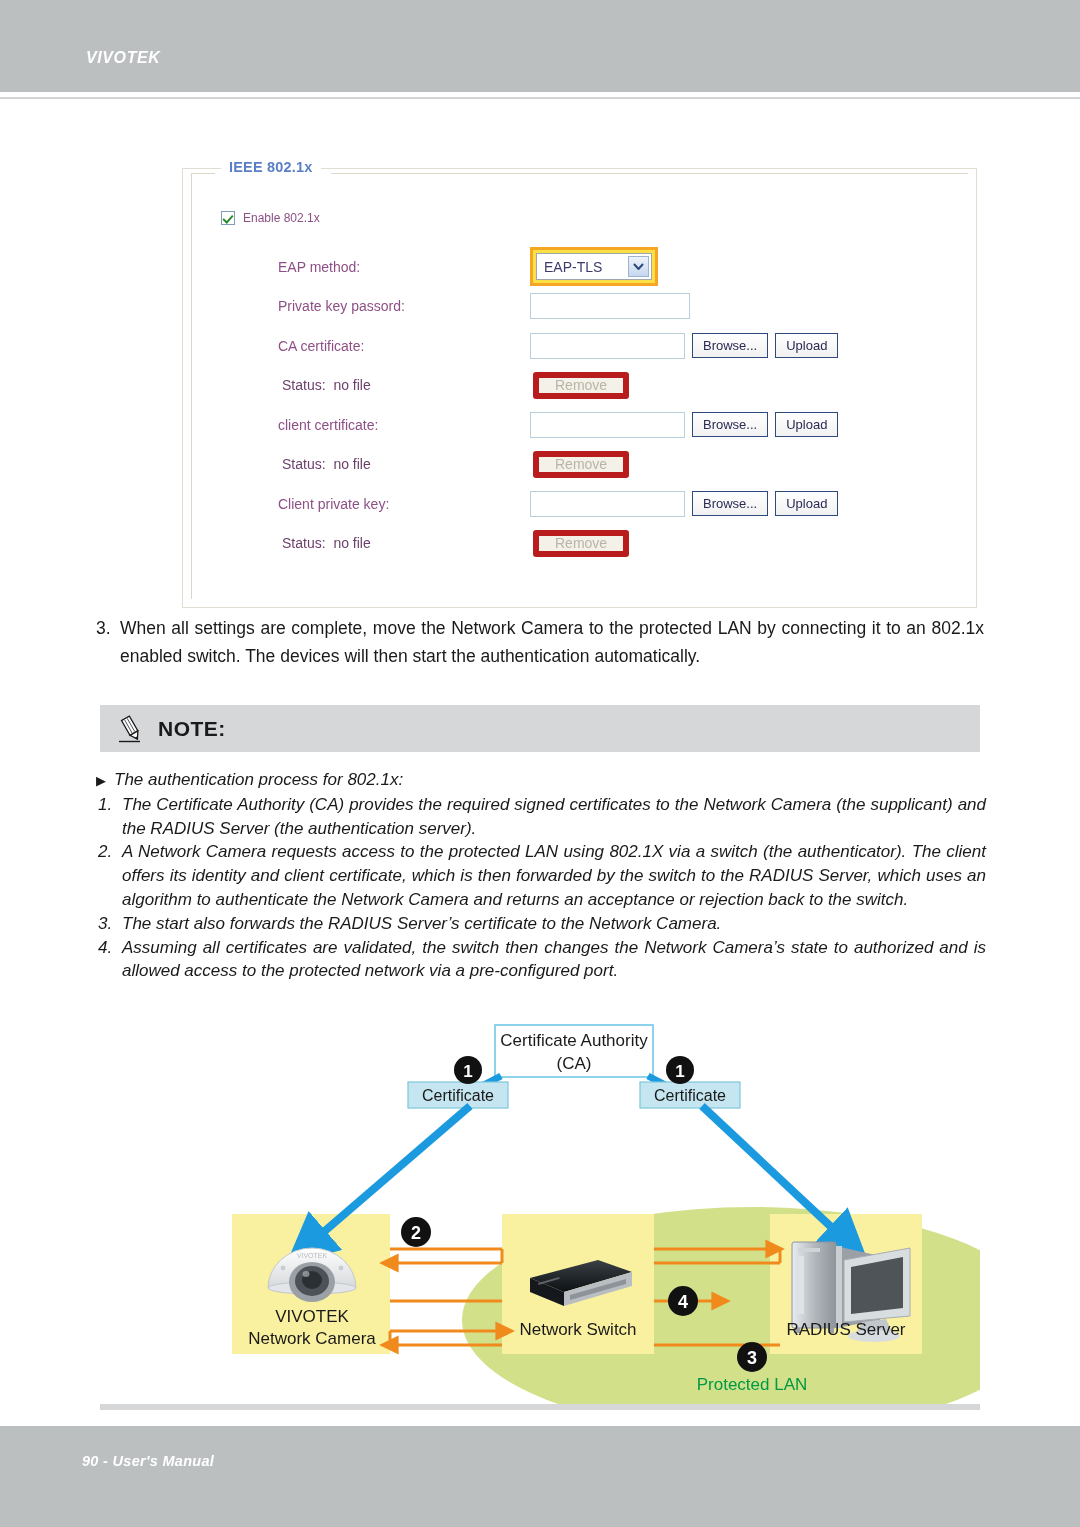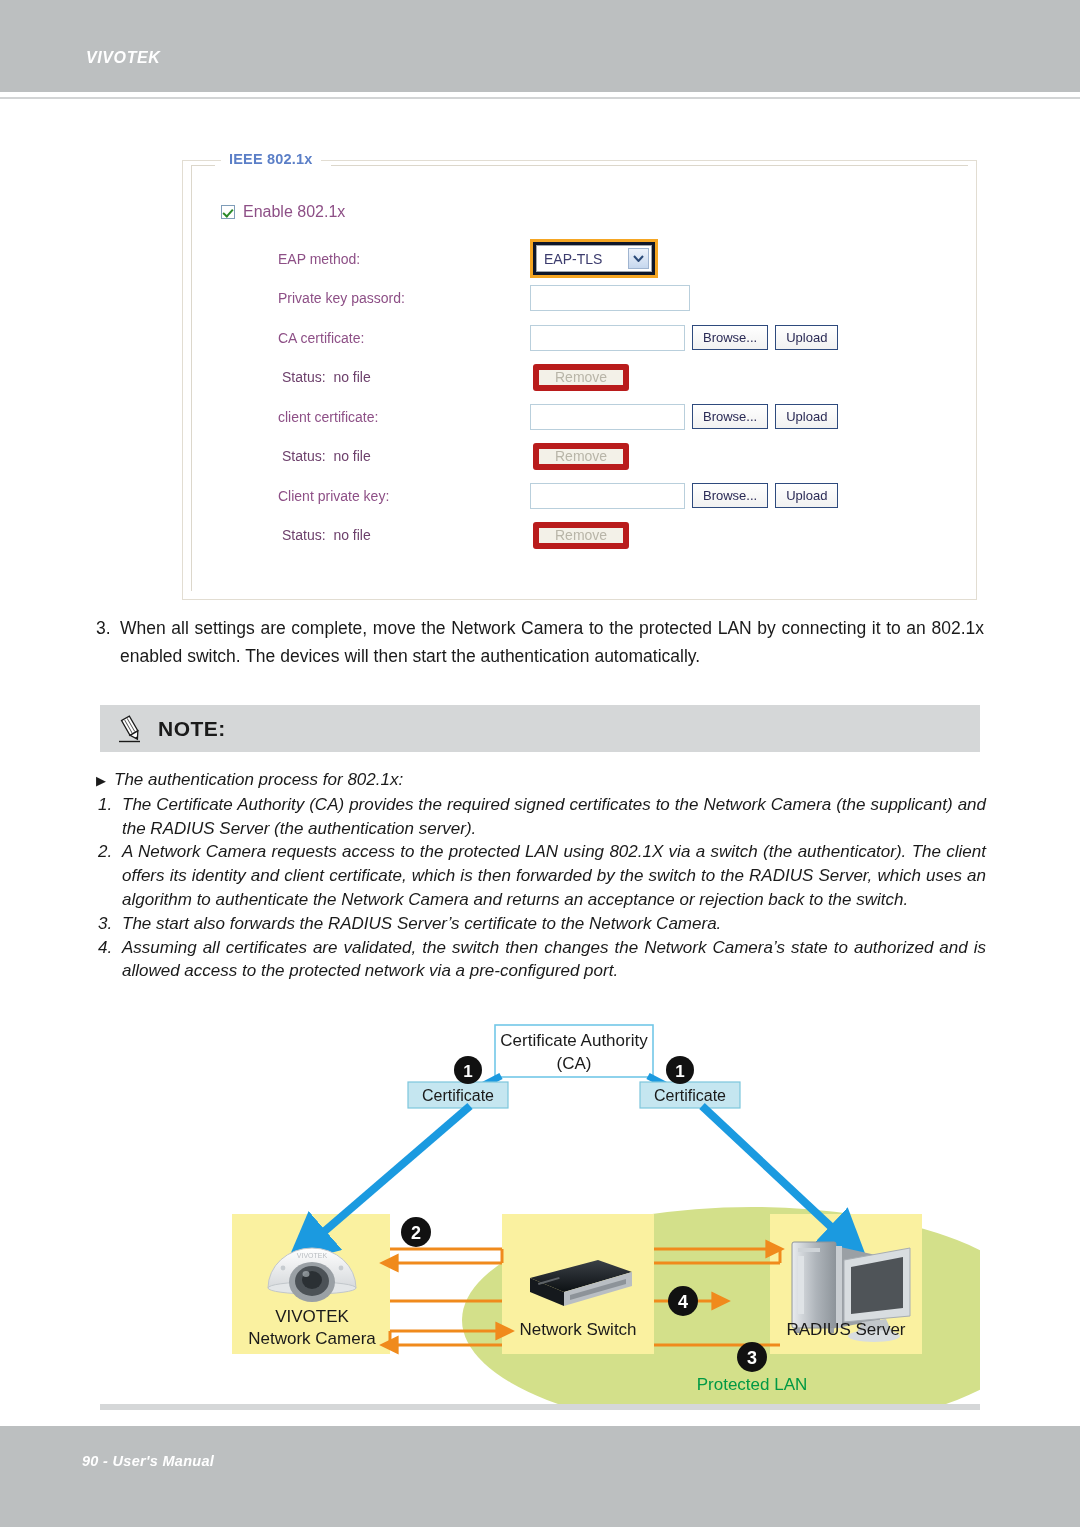--- a/index.html
+++ b/index.html
@@ -41,21 +41,21 @@
     width: 1080px;
     height: 5px;
     background: #ffffff;
     border-bottom: 2px solid #d2d4d5;
   }
 
   
   .settings-panel {
     position: absolute;
     left: 182px;
-    top: 160px;
+    top: 168px;
     width: 795px;
     height: 440px;
     background: #ffffff;
     border: 1px solid #e2ddd2;
     box-sizing: border-box;
   }
   .fieldset-legend {
     position: absolute;
     left: 38px;
     top: -10px;
@@ -104,21 +104,21 @@
   .checkbox-on::after {
     content: "";
     position: absolute;
     left: 3px; top: 1px;
     width: 4px; height: 8px;
     border: solid #2a8a2a;
     border-width: 0 2px 2px 0;
     transform: rotate(42deg);
   }
   .enable-label {
-    font-size: 16px;
+    font-size: 12px;
     color: #8d4f86;
   }
 
   .form-rows {
     position: absolute;
     left: 0;
     top: 78px;
     width: 100%;
   }
   .form-row {
@@ -144,21 +144,21 @@
     left: 347px;
     display: flex;
     align-items: center;
     gap: 7px;
   }
   .row-control.remove-only { left: 350px; }
 
   .select-wrap {
     border: 3px solid #f5a623;
     padding: 3px;
-    background: #0f172a;
+    background: #fde047;
     display: inline-block;
     line-height: 0;
   }
   .fake-select {
     width: 116px;
     height: 27px;
     border: 1px solid #a0a6ad;
     background: #ffffff;
     box-sizing: border-box;
     display: flex;

